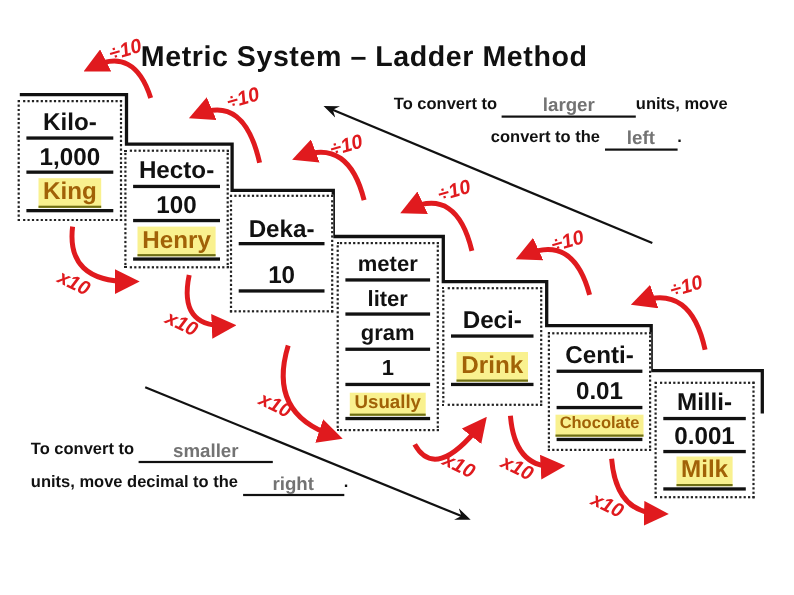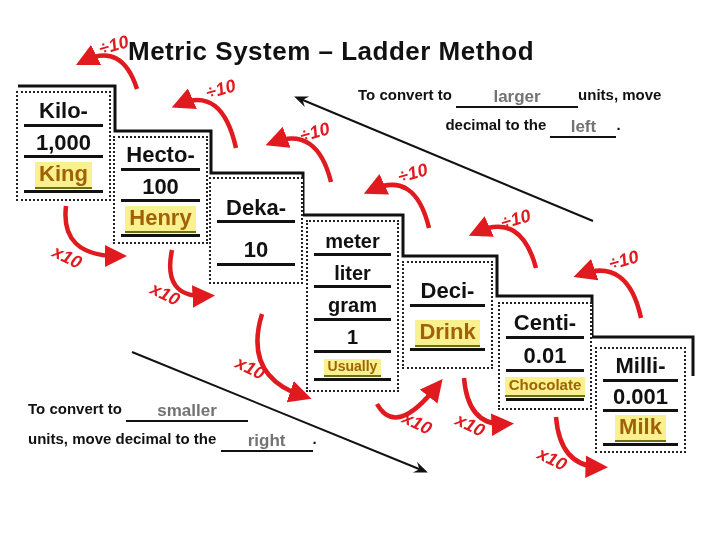--- a/index.html
+++ b/index.html
@@ -122,21 +122,21 @@
     <div class="row">
         <span>liter</span>
       </div>
     <div class="row">
         <span>gram</span>
       </div>
     <div class="row">
         <span>1</span>
       </div>
     <div class="row">
-        <span class="hl" style="font-size:14px">Usually</span>
+        <span class="hl" style="font-size:17px">Usually</span>
       </div>
   </div>
 
   <div class="box f22" style="left:402px;top:227px;width:91px;height:108px">
     <div class="row">
         <span>Deci-</span>
       </div>
     <div class="row">
         <span class="hl">Drink</span>
       </div>
@@ -162,21 +162,21 @@
         <span>0.001</span>
       </div>
     <div class="row">
         <span class="hl">Milk</span>
       </div>
   </div>
 
   <div class="instr" style="left:358px;top:46px;width:350px">
     <div><span>To convert to</span>
       <span class="blank" style="width:122px">larger</span><span>units, move</span></div>
-    <div class="center"><span>decimal to the</span>
+    <div class="center"><span>convert to the</span>
       <span class="blank" style="width:66px">left</span><span>.</span></div>
   </div>
 
   <div class="instr" style="left:28px;top:360px;width:340px">
     <div><span>To convert to</span>
       <span class="blank" style="width:122px">smaller</span></div>
     <div><span>units, move decimal to the</span>
       <span class="blank" style="width:92px">right</span><span>.</span></div>
   </div>
 

